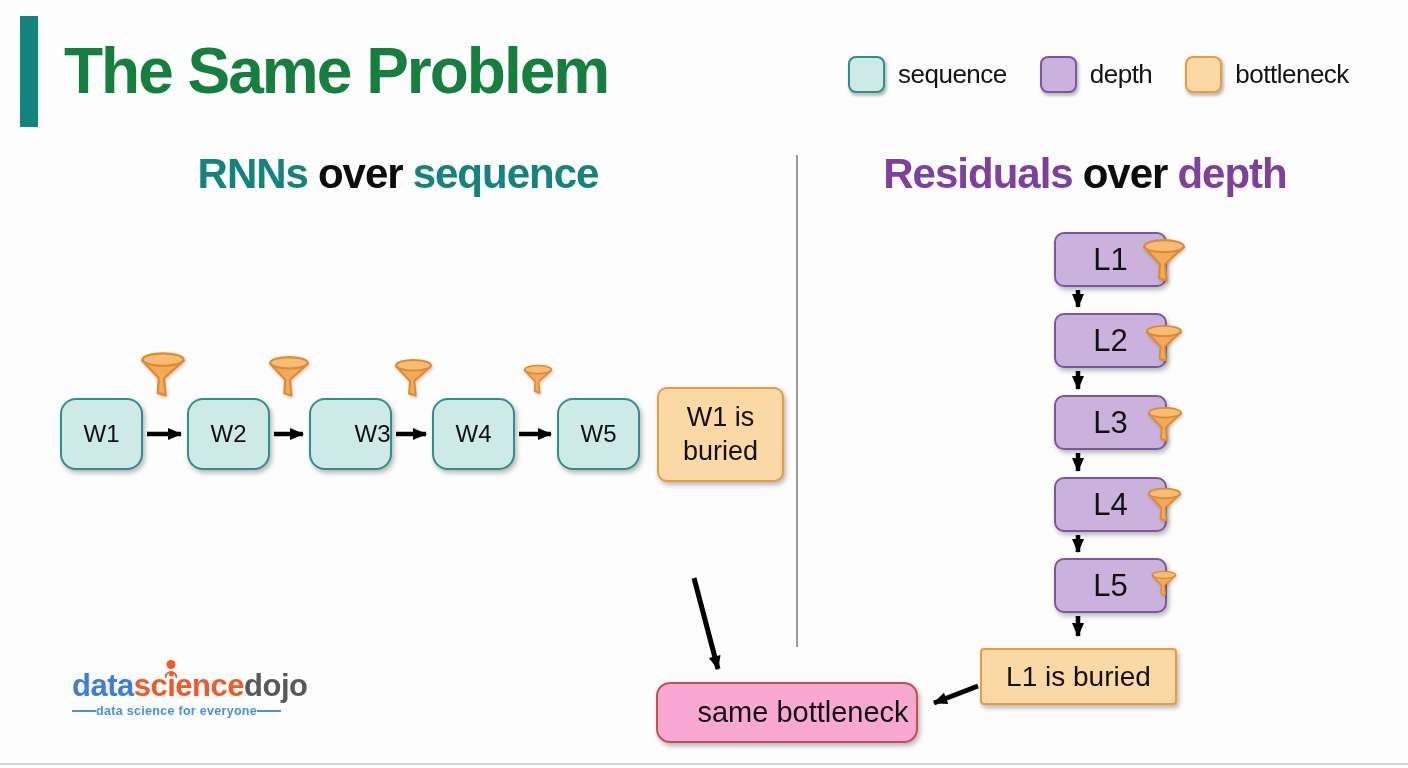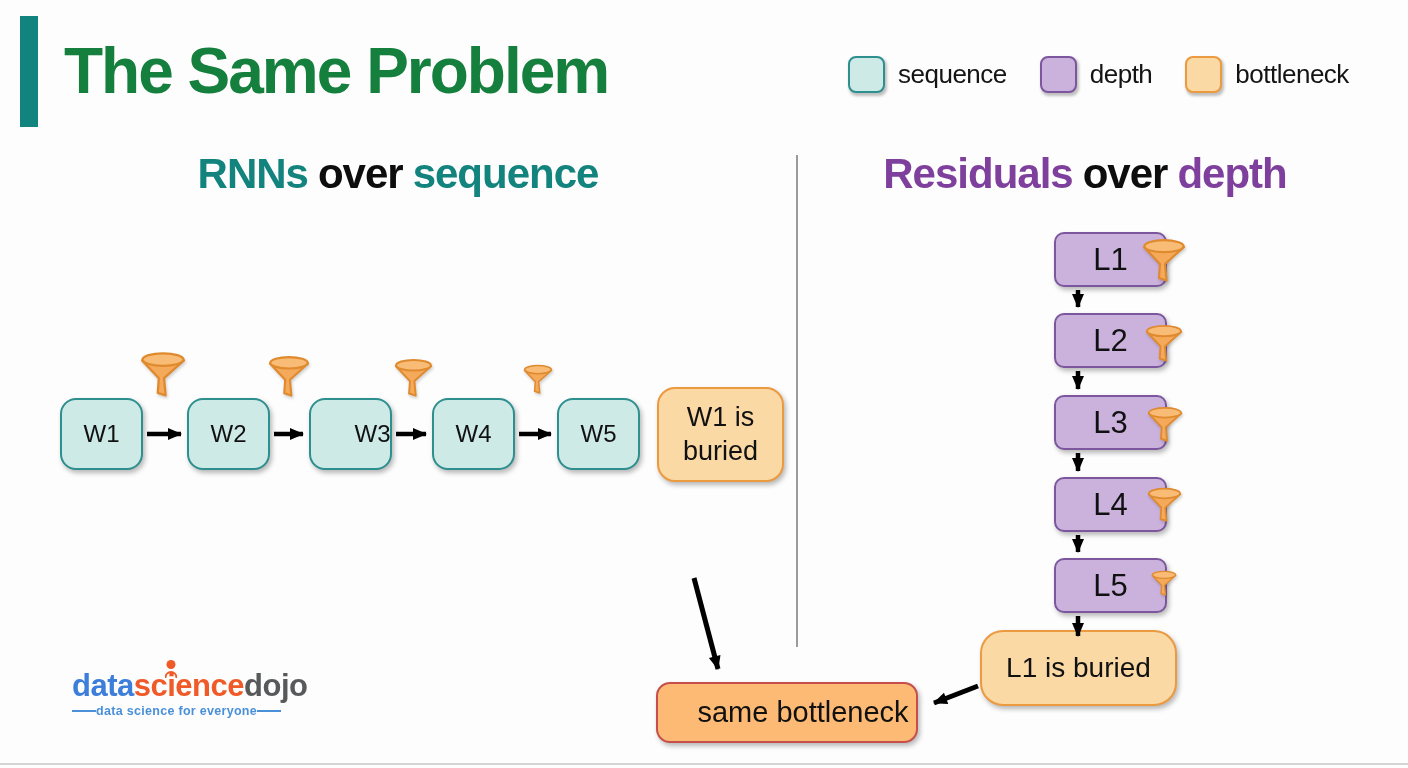--- a/index.html
+++ b/index.html
@@ -33,24 +33,24 @@
   .divider{position:absolute;left:796px;top:155px;width:2px;height:492px;background:#9b9b9b;}
   .bottom-edge{position:absolute;left:0;top:763px;width:1408px;height:2px;background:#d4d4d4;}
   
   .node{position:absolute;display:flex;align-items:center;justify-content:center;
         box-shadow:2px 3px 5px rgba(0,0,0,.28);box-sizing:border-box;text-align:center;}
   .node.teal{background:#cdeae6;border:2.5px solid #2e8f8f;border-radius:16px;
              width:83px;height:72px;top:398px;font-size:24px;}
   .node.purple{background:#cbb2dd;border:2.5px solid #7d579e;border-radius:10px;
                left:1022px;width:113px;height:55px;font-size:31px;margin-left:32px;}
   .node.orange{background:#fbd9a5;border:2.5px solid #eb9a40;}
-  .node.w-buried{left:657px;top:387px;width:127px;height:95px;border-radius:18px;
+  .node.w-buried{left:657px;top:387px;width:127px;height:95px;border-radius:10px;
                  font-size:27px;line-height:1.25;}
-  .node.l-buried{left:980px;top:630px;width:197px;height:76px;border-radius:23px;font-size:28px;}
-  .node.pink{background:#fdba74;border:2.5px solid #c64f4c;border-radius:14px;
+  .node.l-buried{left:980px;top:648px;width:197px;height:57px;border-radius:4px;font-size:28px;}
+  .node.pink{background:#f9a8d4;border:2.5px solid #c64f4c;border-radius:14px;
              left:656px;top:682px;width:262px;height:61px;font-size:29px;padding-left:32px;}
   .w1{left:60px;}.w2{left:187px;}.w3{left:309px;padding-left:44px;}.w4{left:432px;}.w5{left:557px;}
   .l1{top:232px;}.l2{top:313px;}.l3{top:395px;}.l4{top:477px;}.l5{top:558px;}
   
   .funnel{position:absolute;filter:drop-shadow(1px 2px 1.5px rgba(0,0,0,.18));}
   .overlay{position:absolute;left:0;top:0;pointer-events:none;}
   
   .logo{position:absolute;left:72px;top:668px;width:230px;}
   .logo-name{font-size:31px;font-weight:bold;letter-spacing:-0.5px;white-space:nowrap;}
   .lg-blue{color:#3c7ed9;}

